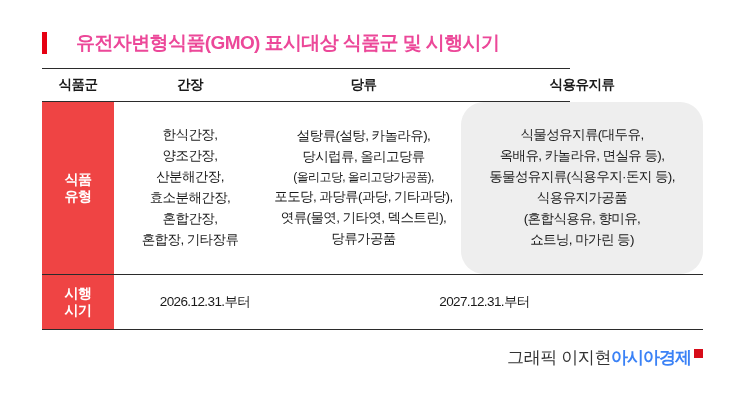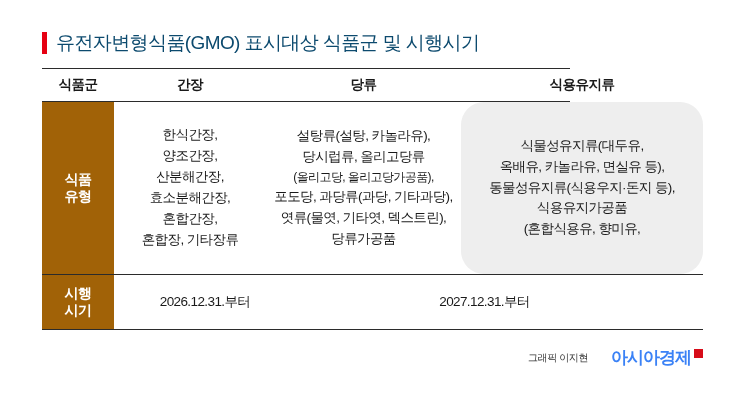--- a/index.html
+++ b/index.html
@@ -30,24 +30,25 @@
   }
   .title-bar {
     width: 5px;
     height: 22px;
     background: #e60012;
     margin-right: 9px;
     flex: 0 0 auto;
   }
   .title-text {
     font-size: 19px;
-    font-weight: normal;
+    font-weight: bold;
     letter-spacing: -0.6px;
-    color: #0c4a6e;
+    color: #ec4899;
     line-height: 1.1;
+    margin-left: 20px;
   }
   
   .table {
     width: 528px;
     border-top: 1px solid #2b2b2b;
     box-sizing: border-box;
   }
   .head-row {
     display: flex;
     border-bottom: 1px solid #2b2b2b;
@@ -63,21 +64,21 @@
   }
   .col-0 { width: 72px; flex: 0 0 72px; }
   .col-1 { width: 152px; flex: 0 0 152px; }
   .col-2 { width: 195px; flex: 0 0 195px; }
   .col-3 { width: 242px; flex: 0 0 242px; }
 
   .body-row {
     display: flex;
   }
   .label-cell {
-    background: #a16207;
+    background: #ef4444;
     color: #ffffff;
     font-size: 14px;
     font-weight: bold;
     display: flex;
     flex-direction: column;
     align-items: center;
     justify-content: center;
     letter-spacing: -0.5px;
     line-height: 1.25;
     box-sizing: border-box;
@@ -122,23 +123,23 @@
   }
   
   .credit {
     display: flex;
     align-items: center;
     justify-content: flex-end;
     width: 661px;
     margin-top: 16px;
   }
   .credit-text {
-    font-size: 10px;
+    font-size: 17px;
     color: #333333;
-    margin-right: 23px;
+    margin-right: 0;
     letter-spacing: -0.4px;
   }
   .credit-brand {
     font-size: 17px;
     font-weight: bold;
     color: #3b82f6;
     letter-spacing: -1px;
   }
   .credit-mark {
     width: 9px;
@@ -188,20 +189,21 @@
         <span>포도당, 과당류(과당, 기타과당),</span>
         <span>엿류(물엿, 기타엿, 덱스트린),</span>
         <span>당류가공품</span>
       </div>
       <div class="data-cell col-3 cell-gray">
         <span>식물성유지류(대두유,</span>
         <span>옥배유, 카놀라유, 면실유 등),</span>
         <span>동물성유지류(식용우지·돈지 등),</span>
         <span>식용유지가공품</span>
         <span>(혼합식용유, 향미유,</span>
+        <span>쇼트닝, 마가린 등)</span>
       </div>
     </div>
 
     <div class="sep-under-types"></div>
 
     <div class="body-row row-time">
       <div class="label-cell col-0">
         <span>시행</span>
         <span>시기</span>
       </div>

